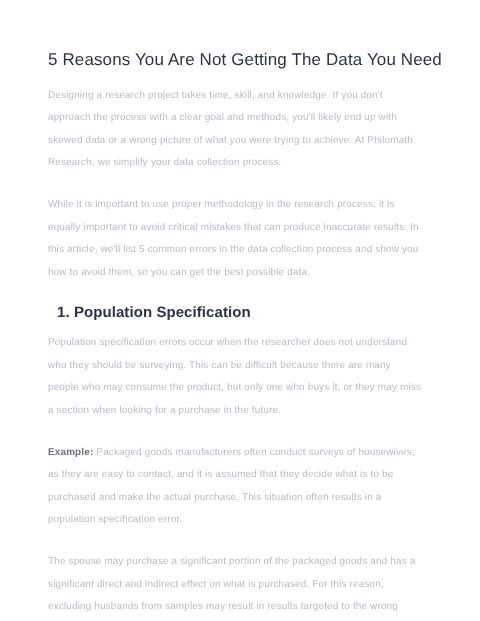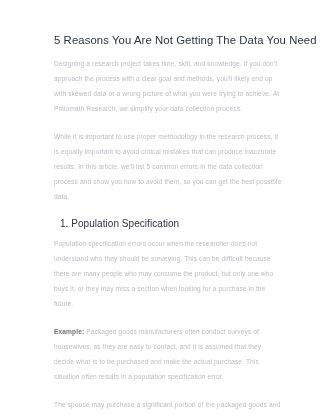--- a/index.html
+++ b/index.html
@@ -13,21 +13,21 @@
     overflow: hidden;
     background: #ffffff;
     font-family: "Liberation Sans", sans-serif;
     -webkit-font-smoothing: antialiased;
   }
 
   .page {
     width: 320px;
     height: 414px;
     box-sizing: border-box;
-    padding: 33px 38px 0 54px;
+    padding: 33px 38px 0 32px;
     background: #ffffff;
   }
 
   .article-title {
     margin: 0 0 9px 0;
     font-size: 11.3px;
     font-weight: 400;
     line-height: 14px;
     letter-spacing: 0.1px;
     color: #2d3346;
@@ -45,21 +45,21 @@
   }
 
   .para:last-child {
     margin-bottom: 0;
   }
 
   .section-heading {
     margin: 7px 0 5px 0;
     padding-left: 6px;
     font-size: 10px;
-    font-weight: 400;
+    font-weight: 700;
     line-height: 14px;
     letter-spacing: 0.05px;
     color: #2d3346;
   }
 
   .lead-in {
     font-weight: 700;
     color: #6e727c;
   }
 </style>

